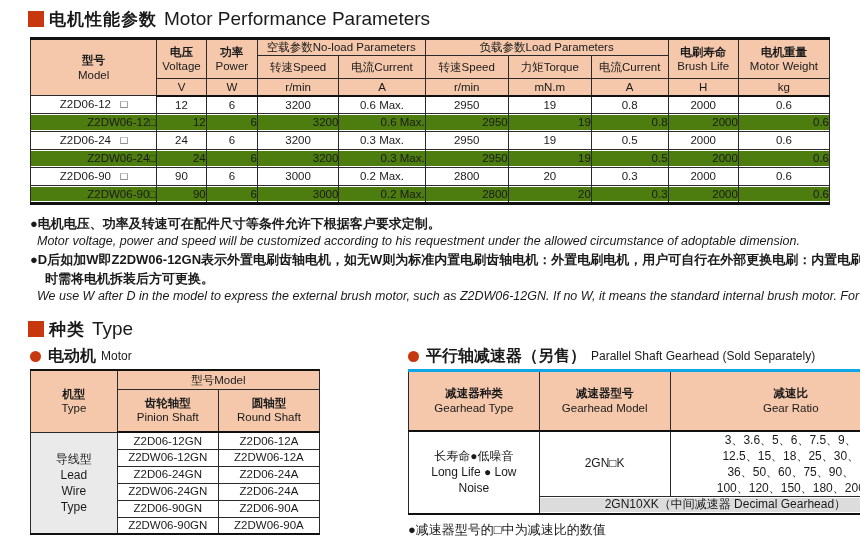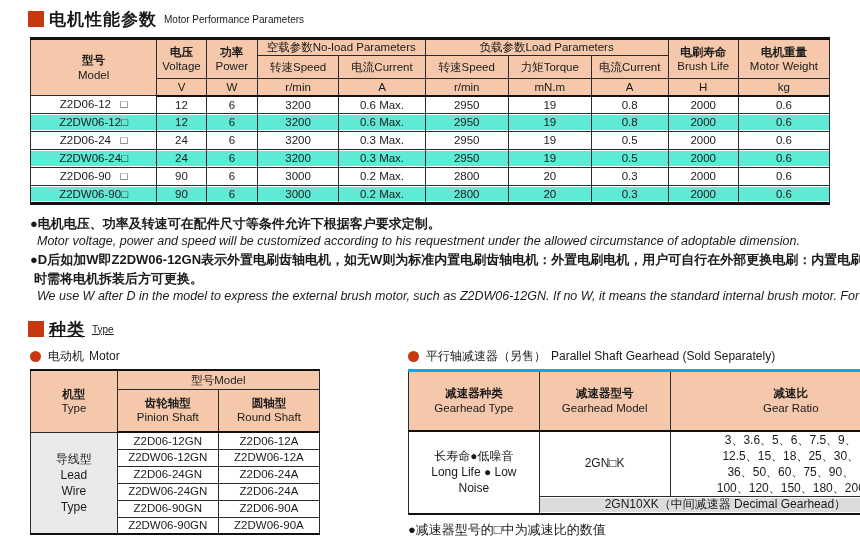--- a/index.html
+++ b/index.html
@@ -3,48 +3,48 @@
 <meta charset="utf-8">
 <style>
   * { margin:0; padding:0; box-sizing:border-box; }
   html,body { width:860px; height:547px; background:#fff; overflow:hidden;
     font-family:"Liberation Sans","DejaVu Sans",sans-serif; color:#1a1a1a; }
 
   
   .sec-head { display:flex; align-items:center; margin:7px 0 0 28px; height:24px; }
   .sq { width:16px; height:16px; background:#c8380e; margin-right:5px; flex:none; }
   .sec-zh { font-size:17px; font-weight:bold; letter-spacing:1px; }
-  .sec-en { font-size:10px; margin-left:7px; }
+  .sec-en { font-size:19px; margin-left:7px; }
 
   .dot-head { display:flex; align-items:center; height:14px; margin-bottom:6px; }
   .dot { width:11px; height:11px; border-radius:50%; background:#c8380e; margin-right:7px; flex:none; }
-  .dot-zh { font-size:12px; font-weight:normal; }
+  .dot-zh { font-size:16px; font-weight:bold; }
   .dot-en { font-size:12px; margin-left:5px; }
 
   
   table { border-collapse:collapse; table-layout:fixed; }
   th, td { border:1px solid #2a2a2a; text-align:center; vertical-align:middle;
            font-size:11.5px; line-height:1.25; overflow:hidden; white-space:nowrap; }
   th { background:#f5c8ab; font-weight:normal; }
   .zh { font-weight:bold; display:block; }
   .en { display:block; }
 
   
   .perf { width:800px; margin:6px 0 0 30px; border-top:3px solid #111; border-bottom:3px solid #111; }
   .perf tr.h1 th { height:17px; }
   .perf tr.h2 th { height:23px; }
   .perf tr.h3 th { height:17px; border-bottom:2px solid #111; }
   .perf td { height:18px; background:#fff; }
-  .perf tr.alt td { background:#5eead4; box-shadow: inset 0 1px 0 #fff, inset 0 -1px 0 #fff; }
+  .perf tr.alt td { background:#4d7c0f; box-shadow: inset 0 1px 0 #fff, inset 0 -1px 0 #fff; text-align: right; }
 
   
   .notes { margin:9px 0 0 30px; }
   .notes .nzh { font-size:13px; line-height:19px; white-space:nowrap;font-weight:bold; }
   .notes .nen { font-size:12.5px; line-height:17px; margin-left:7px; white-space:nowrap;font-style:italic; }
-  .notes .ind { margin-left:4px; }
+  .notes .ind { margin-left:15px; }
 
   
   .cols { display:flex; margin:8px 0 0 30px; }
   .col-left { width:292px; flex:none; }
   .col-right { width:450px; flex:none; margin-left:86px; }
 
   .mtab { width:290px; border-top:2px solid #111; border-bottom:2px solid #111; }
   .mtab tr.mh1 th { height:19px; }
   .mtab tr.mh2 th { height:43px; border-bottom:2px solid #111; }
   .mtab td { height:17px; background:#fff; }
@@ -203,21 +203,21 @@
   </table>
 
 <div class="notes">
   <div class="nzh">●电机电压、功率及转速可在配件尺寸等条件允许下根据客户要求定制。</div>
   <div class="nen">Motor voltage, power and speed will be customized according to his requestment under the allowed circumstance of adoptable dimension.</div>
   <div class="nzh">●D后如加W即Z2DW06-12GN表示外置电刷齿轴电机，如无W则为标准内置电刷齿轴电机：外置电刷电机，用户可自行在外部更换电刷：内置电刷电机更换电刷</div>
   <div class="nzh ind">时需将电机拆装后方可更换。</div>
   <div class="nen">We use W after D in the model to express the external brush motor, such as Z2DW06-12GN. If no W, it means the standard internal brush motor. For external brush motor, you can</div>
 </div>
 
-<div class="sec-head" style="margin-top:12px;text-decoration:underline;">
+<div class="sec-head" style="margin-top:12px;">
   <span class="sq"></span>
   <span class="sec-zh">种类</span>
   <span class="sec-en">Type</span>
 </div>
 
 <div class="cols">
 
   <div class="col-left">
     <div class="dot-head">
       <span class="dot"></span>

